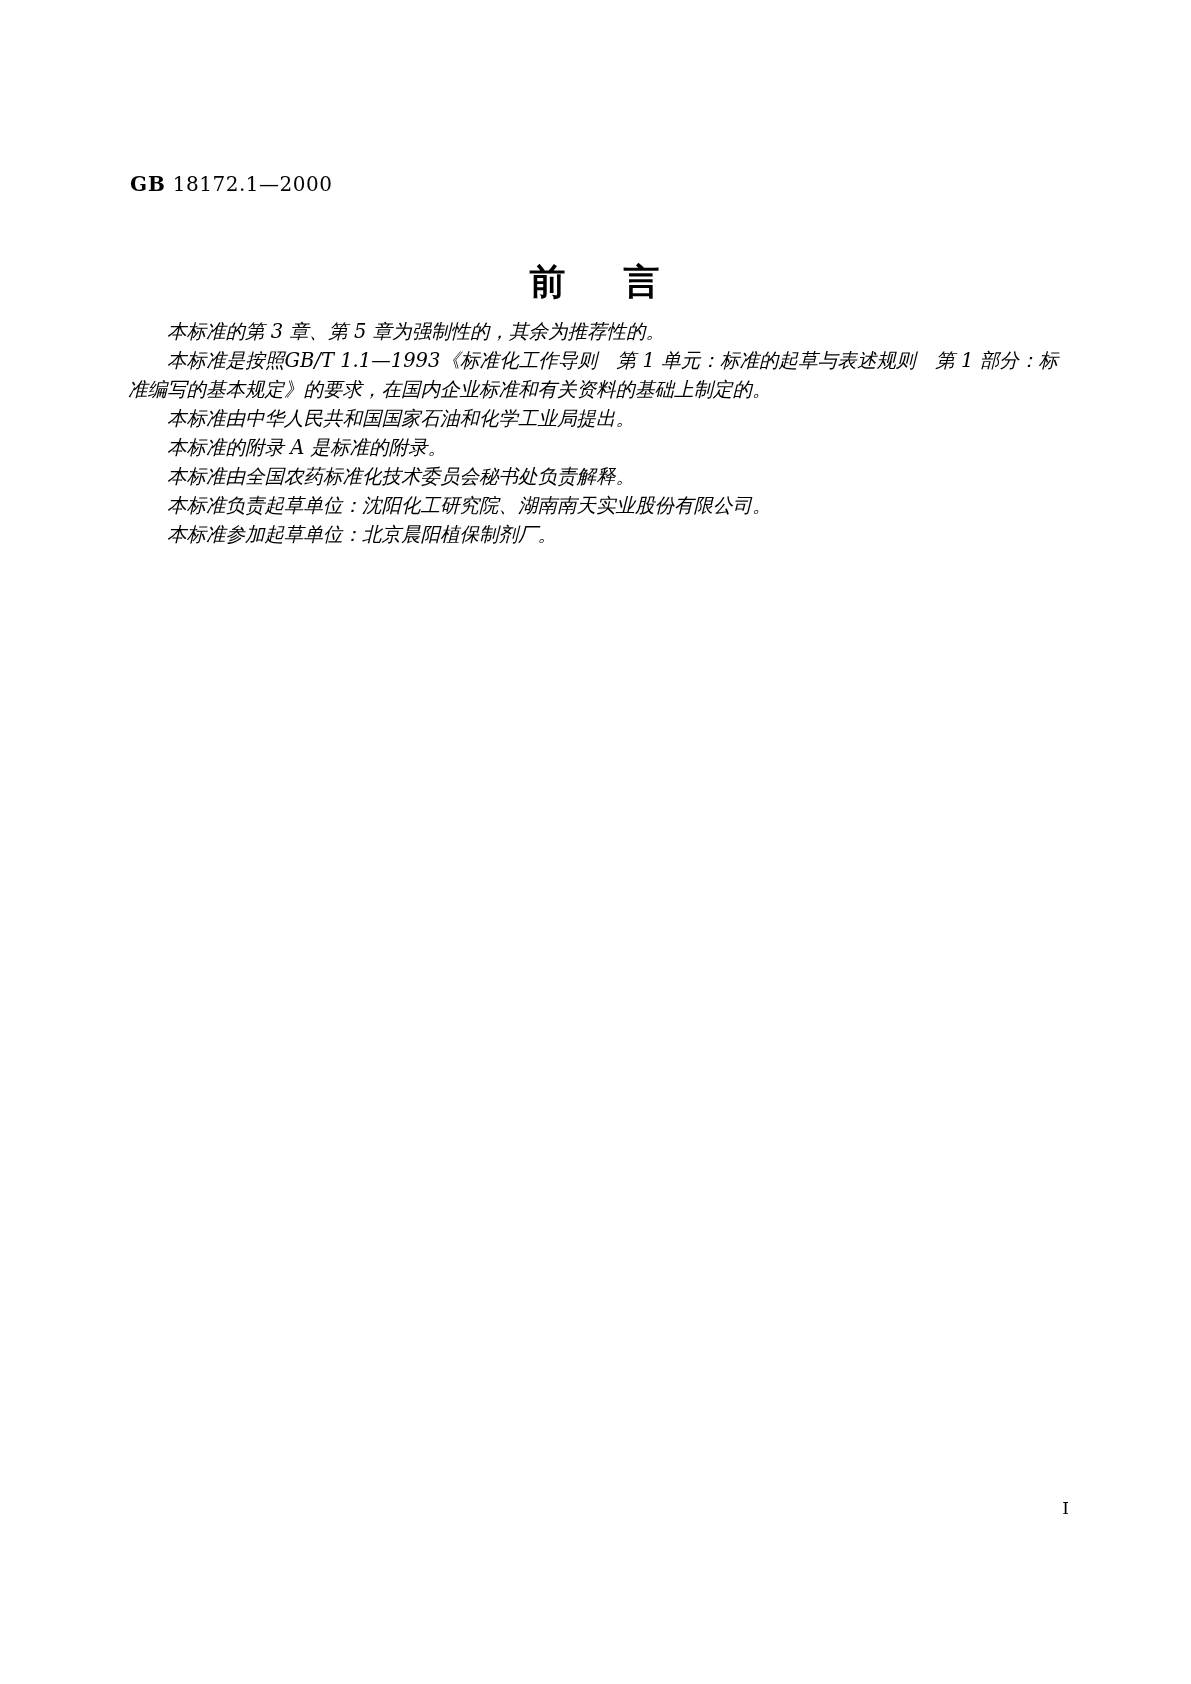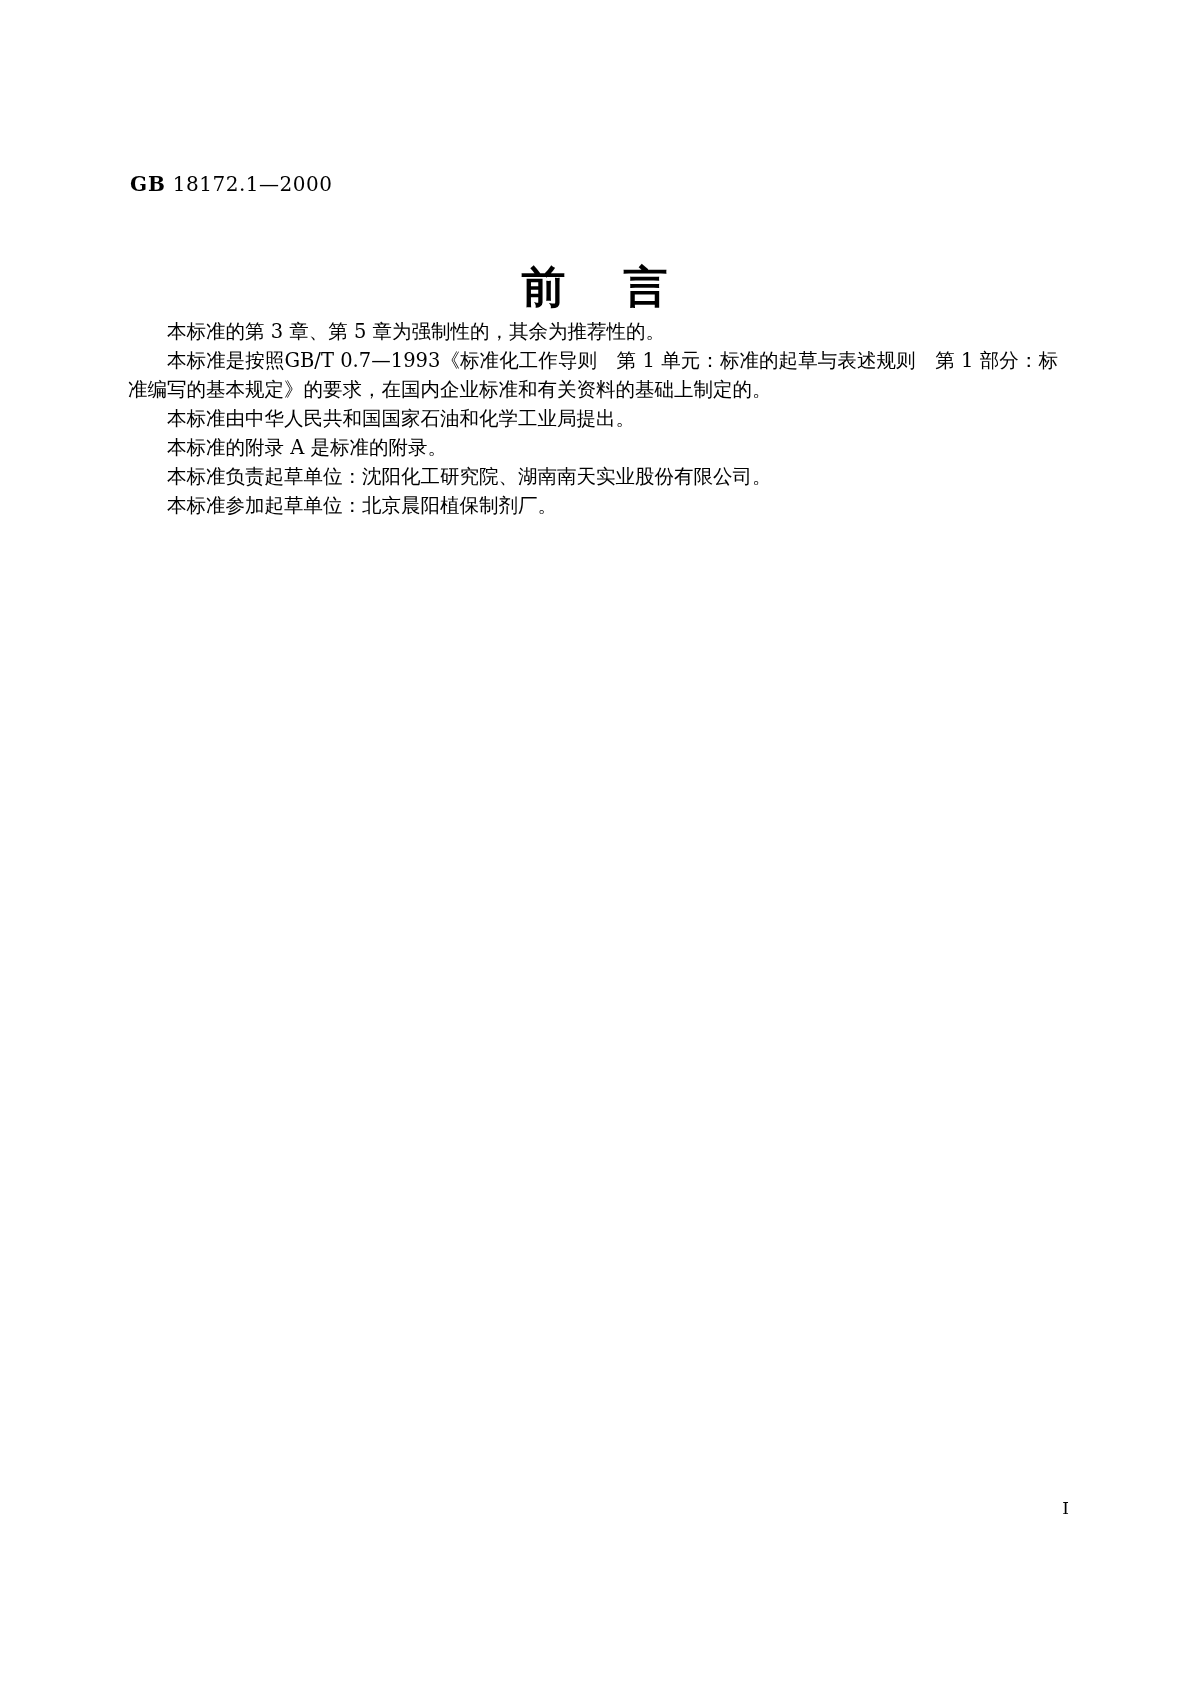--- a/index.html
+++ b/index.html
@@ -35,35 +35,36 @@
     letter-spacing: 1px;
   }
   .doc-title {
     position: absolute;
     left: 0;
     right: 0;
     top: 258px;
     text-align: center;
     font-family: "DejaVu Sans", "Liberation Sans", sans-serif;
     font-weight: bold;
-    font-size: 44px;
+    font-size: 36px;
     letter-spacing: 2px;
   }
   .doc-title .sp {
     display: inline-block;
     width: 56px;
   }
   .body-text {
     position: absolute;
     left: 128px;
     top: 318px;
     width: 930px;
     font-size: 19.5px;
     line-height: 28.5px;
     text-align: justify;
+    font-style: italic;
   }
   .para {
     text-indent: 2em;
     margin: 0 0 0.5px 0;
     white-space: normal;
   }
   .para.wrap {
     text-indent: 2em;
   }
   .page-number {
@@ -83,22 +84,23 @@
     <span class="gb">GB</span>
     <span>18172.1—2000</span>
   </div>
 
   <div class="doc-title">
     <span>前</span><span class="sp"></span><span>言</span>
   </div>
 
   <div class="body-text">
     <p class="para">本标准的第 3 章、第 5 章为强制性的，其余为推荐性的。</p>
-    <p class="para wrap">本标准是按照GB/T 0.7—1993《标准化工作导则　第 1 单元：标准的起草与表述规则　第 1 部分：标准编写的基本规定》的要求，在国内企业标准和有关资料的基础上制定的。</p>
+    <p class="para wrap">本标准是按照GB/T 1.1—1993《标准化工作导则　第 1 单元：标准的起草与表述规则　第 1 部分：标准编写的基本规定》的要求，在国内企业标准和有关资料的基础上制定的。</p>
     <p class="para">本标准由中华人民共和国国家石油和化学工业局提出。</p>
     <p class="para">本标准的附录 A 是标准的附录。</p>
+    <p class="para">本标准由全国农药标准化技术委员会秘书处负责解释。</p>
     <p class="para">本标准负责起草单位：沈阳化工研究院、湖南南天实业股份有限公司。</p>
     <p class="para">本标准参加起草单位：北京晨阳植保制剂厂。</p>
   </div>
 
   <div class="page-number">Ⅰ</div>
 
 </div>
 
 </body></html>

